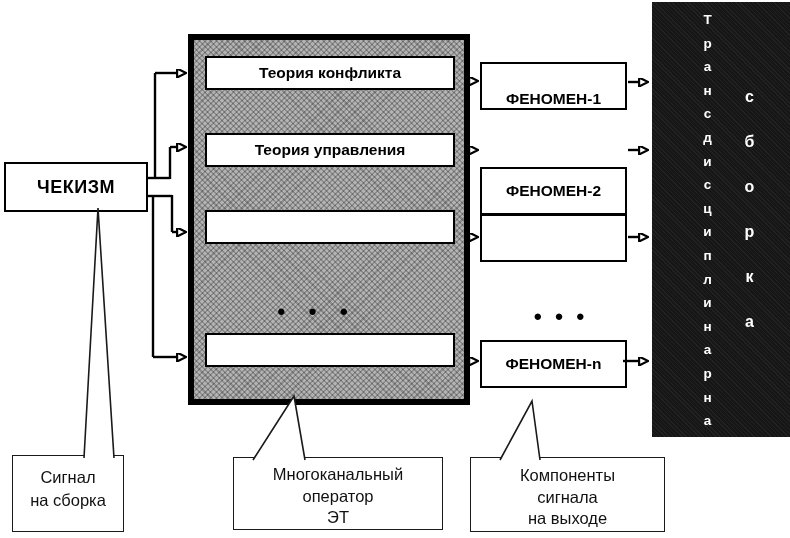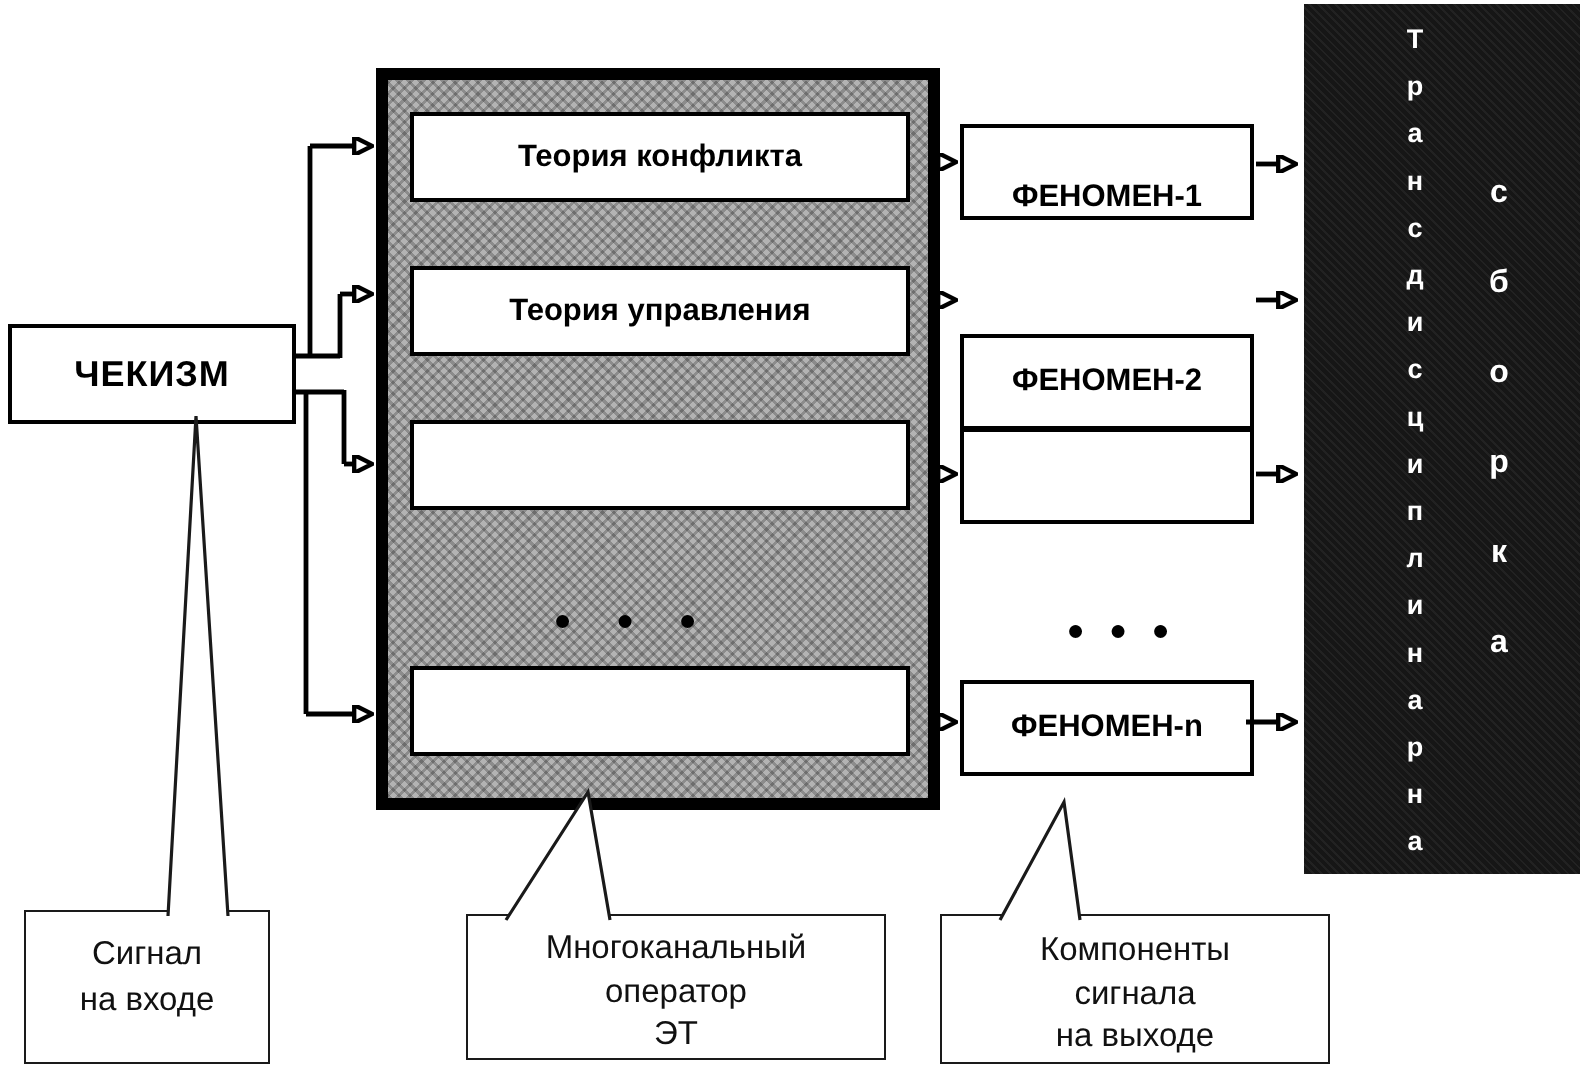--- a/index.html
+++ b/index.html
@@ -9,42 +9,42 @@
   .box{position:absolute;background:#fff;border:2.2px solid #000;display:flex;align-items:center;justify-content:center;box-sizing:border-box;}
 
   
   #chekizm{left:4px;top:162px;width:144px;height:50px;font-weight:bold;font-size:18px;letter-spacing:.5px;}
 
   
   #panel{position:absolute;left:188px;top:34px;width:282px;height:371px;box-sizing:border-box;
          border:6.5px solid #000;background-color:#b3b3b3;
          background-image:repeating-linear-gradient(45deg,rgba(0,0,0,.22) 0 1.5px,transparent 1.5px 4px),
                           repeating-linear-gradient(135deg,rgba(0,0,0,.22) 0 1.5px,transparent 1.5px 4px);}
-  .theory{left:205px;width:250px;height:45px;font-weight:bold;font-size:15.5px;}
+  .theory{left:205px;width:250px;height:34px;font-weight:bold;font-size:15.5px;}
   #theory1{top:56px;} #theory2{top:133px;} #theory3{top:210px;} #theory4{top:333px;}
 
   .dots{position:absolute;font-weight:bold;font-size:15px;letter-spacing:9px;color:#000;text-align:center;}
   #dots-panel{left:262px;top:302px;width:110px;}
   #dots-phen{left:516px;top:307px;width:90px;letter-spacing:4px;}
 
   
   .phen{left:480px;width:147px;height:48px;font-weight:bold;font-size:15.5px;}
   #phen1{top:62px;align-items:flex-end;} #phen2{top:127px;margin-top:40px;} #phen3{top:214px;} #phen4{top:340px;}
 
   
   #bar{position:absolute;left:652px;top:2px;width:138px;height:435px;background-color:#161616;
        background-image:repeating-linear-gradient(45deg,rgba(255,255,255,.05) 0 1px,transparent 1px 3px);}
   .vword{position:absolute;writing-mode:vertical-lr;text-orientation:upright;color:#fff;font-weight:bold;white-space:nowrap;}
   #vword1{left:48px;top:10px;font-size:13.5px;letter-spacing:8.6px;}
   #vword2{left:88px;top:86px;font-size:16px;letter-spacing:28px;}
 
   
   .callout{position:absolute;background:#fff;border:1.6px solid #1a1a1a;box-sizing:border-box;
            text-align:center;font-size:16.5px;color:#111;}
-  #callout-input{left:12px;top:455px;width:123px;height:77px;padding-top:10px;line-height:23px;}
+  #callout-input{left:12px;top:455px;width:112px;height:77px;padding-top:10px;line-height:23px;}
   #callout-operator{left:233px;top:457px;width:210px;height:73px;padding-top:6px;line-height:21.5px;}
   #callout-output{left:470px;top:457px;width:195px;height:75px;padding-top:7px;line-height:21.5px;}
 
   
   #wires{position:absolute;left:0;top:0;width:790px;height:538px;pointer-events:none;z-index:5;}
   #wires path{fill:none;stroke:#000;stroke-width:2.4px;}
   #wires path.pointer{fill:#fff;stroke:#1a1a1a;stroke-width:1.6px;}
 </style>
 </head>
 <body>
@@ -84,21 +84,21 @@
   </div>
   <div class="dots" id="dots-phen">● ● ●</div>
 
   <div id="bar">
     <div class="vword" id="vword1">Трансдисциплинарная</div>
     <div class="vword" id="vword2">сборка</div>
   </div>
 
   <div class="callout" id="callout-input">
     <div>Сигнал</div>
-    <div>на входе</div>
+    <div>на сборка</div>
   </div>
   <div class="callout" id="callout-operator">
     <div>Многоканальный</div>
     <div>оператор</div>
     <div>ЭТ</div>
   </div>
   <div class="callout" id="callout-output">
     <div>Компоненты</div>
     <div>сигнала</div>
     <div>на выходе</div>

